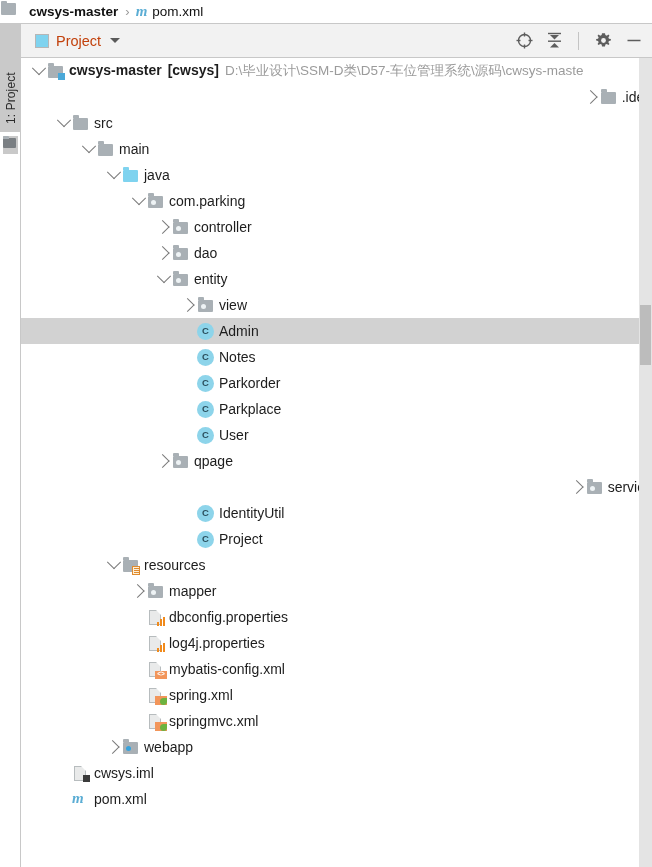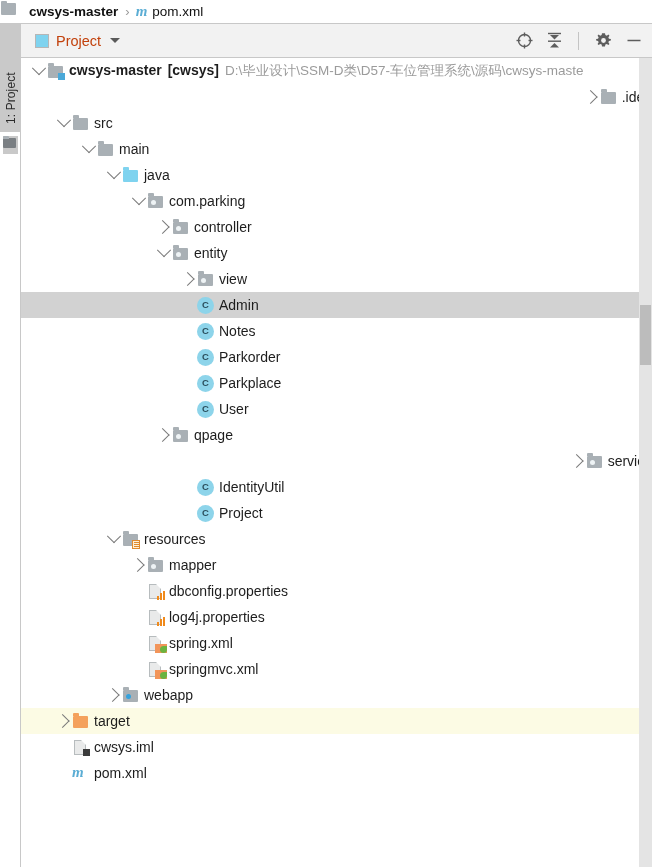--- a/index.html
+++ b/index.html
@@ -525,20 +525,32 @@
       <span class="ico ">
         <span class="folder-base"></span>
         <span class="badge-dot"></span>
       </span>
       <span class="label">
         <span>controller</span>
       </span>
     </div>
     <div class="row" style="padding-left: 135px;">
       <span class="twisty">
+        <span class="chev right"></span>
+      </span>
+      <span class="ico ">
+        <span class="folder-base"></span>
+        <span class="badge-dot"></span>
+      </span>
+      <span class="label">
+        <span>dao</span>
+      </span>
+    </div>
+    <div class="row" style="padding-left: 135px;">
+      <span class="twisty">
         <span class="chev down"></span>
       </span>
       <span class="ico ">
         <span class="folder-base"></span>
         <span class="badge-dot"></span>
       </span>
       <span class="label">
         <span>entity</span>
       </span>
     </div>
@@ -693,58 +705,58 @@
       </span>
       <span class="label">
         <span>log4j.properties</span>
       </span>
     </div>
     <div class="row" style="padding-left: 110px;">
       <span class="twisty"></span>
       <span class="ico ">
         <span class="page"></span>
         <span class="page-corner"></span>
-        <span class="badge-spring"></span>
-      </span>
-      <span class="label">
-        <span>spring.xml</span>
+        <span class="badge-xml">&lt;&gt;</span>
+      </span>
+      <span class="label">
+        <span>mybatis-config.xml</span>
       </span>
     </div>
     <div class="row" style="padding-left: 110px;">
       <span class="twisty"></span>
       <span class="ico ">
         <span class="page"></span>
         <span class="page-corner"></span>
         <span class="badge-spring"></span>
       </span>
       <span class="label">
+        <span>spring.xml</span>
+      </span>
+    </div>
+    <div class="row" style="padding-left: 110px;">
+      <span class="twisty"></span>
+      <span class="ico ">
+        <span class="page"></span>
+        <span class="page-corner"></span>
+        <span class="badge-spring"></span>
+      </span>
+      <span class="label">
         <span>springmvc.xml</span>
       </span>
     </div>
     <div class="row" style="padding-left: 85px;">
       <span class="twisty">
         <span class="chev right"></span>
       </span>
       <span class="ico ">
         <span class="folder-base"></span>
         <span class="badge-dot-blue"></span>
       </span>
       <span class="label">
         <span>webapp</span>
-      </span>
-    </div>
-    <div class="row excluded" style="padding-left: 35px; width: 631px;">
-      <span class="twisty">
-        <span class="chev right"></span>
-      </span>
-      <span class="ico folder-target">
-        <span class="folder-base"></span>
-      </span>
-      <span class="label">
-        <span>target</span>
       </span>
     </div>
     <div class="row" style="padding-left: 35px;">
       <span class="twisty"></span>
       <span class="ico ">
         <span class="page"></span>
         <span class="page-corner"></span>
         <span class="badge-iml"></span>
       </span>
       <span class="label">

